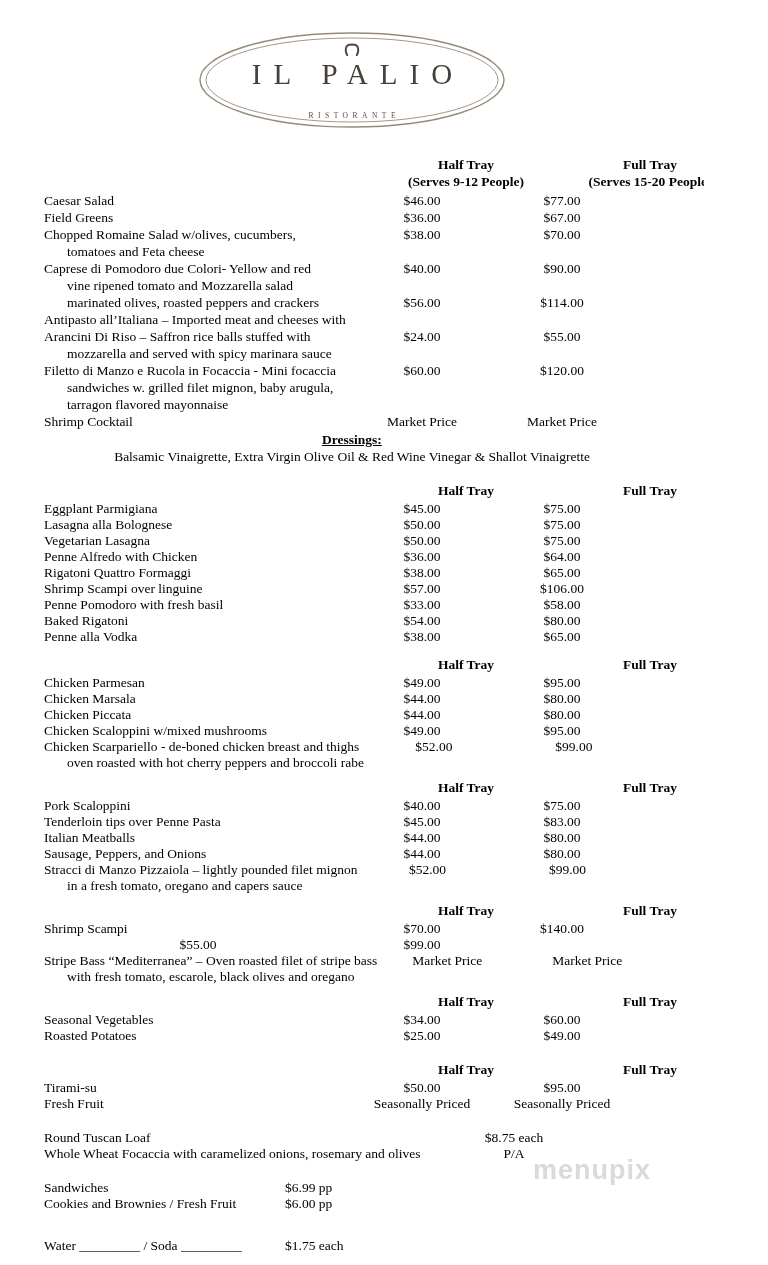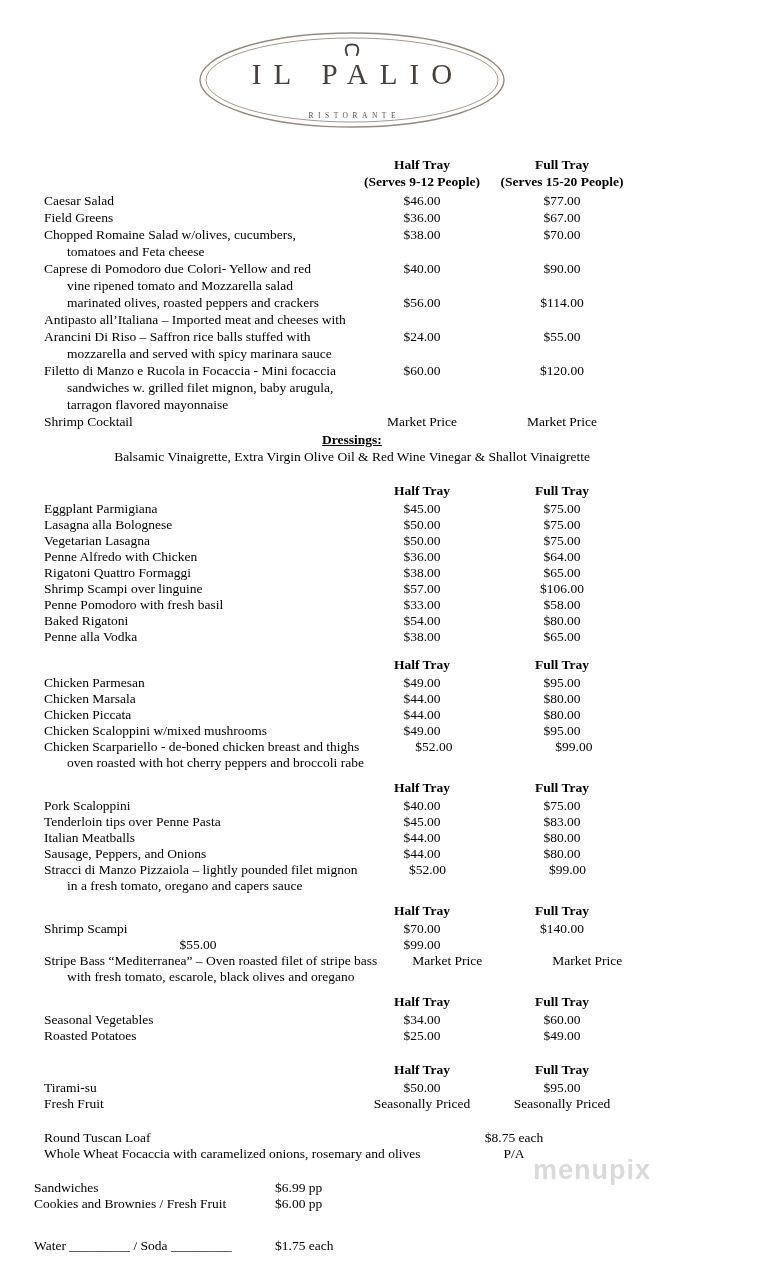--- a/index.html
+++ b/index.html
@@ -15,21 +15,21 @@
   .logo-title{font-size:29px;letter-spacing:12px;padding-left:12px;color:#46403a;margin-top:1px;white-space:nowrap;}
   .logo-sub{font-size:7.5px;letter-spacing:4.5px;padding-left:4.5px;color:#57504a;margin-top:20px;white-space:nowrap;}
 
   
   .row{display:grid;grid-template-columns:308px 140px 140px;padding-left:44px;line-height:16px;}
   .item-row{grid-template-columns:minmax(308px,max-content) 140px 140px;}
   .name-cell .line{white-space:nowrap;}
   .cont{padding-left:23px;}
   .price{text-align:center;white-space:nowrap;}
   .hdr{font-weight:bold;}
-  .header-row{margin-bottom:2px;}
+  .header-row{margin-bottom:2px;gap:44px;}
   .section:first-child .row{line-height:17px;}
 
   
   .note{text-align:center;margin-top:1px;line-height:17px;}
   .note-title{font-weight:bold;text-decoration:underline;}
 
   
   #menu-sections .section:nth-child(1){margin-top:26px;}
   #menu-sections .section:nth-child(2){margin-top:18px;}
   #menu-sections .section:nth-child(3){margin-top:12px;}
@@ -37,21 +37,21 @@
   #menu-sections .section:nth-child(5){margin-top:9px;}
   #menu-sections .section:nth-child(6){margin-top:9px;}
   #menu-sections .section:nth-child(7){margin-top:18px;}
 
   
   .breads{margin-top:18px;}
   .brow{display:grid;grid-template-columns:400px 140px;padding-left:44px;line-height:16px;}
   .bname{white-space:nowrap;}
   .bprice{text-align:center;white-space:nowrap;}
   .extras{margin-top:18px;}
-  .erow{display:grid;grid-template-columns:241px 220px;padding-left:34px;line-height:16px;}
+  .erow{display:grid;grid-template-columns:241px 220px;padding-left:44px;line-height:16px;}
   .ename{white-space:nowrap;}
   .eprice{white-space:nowrap;}
   .water-row{margin-top:26px;}
 
   .watermark{position:absolute;left:533px;top:1155px;
     font-family:"Liberation Sans","DejaVu Sans",sans-serif;
     font-size:27px;font-weight:600;color:#dadada;letter-spacing:1px;}
 </style>
 </head>
 <body>

